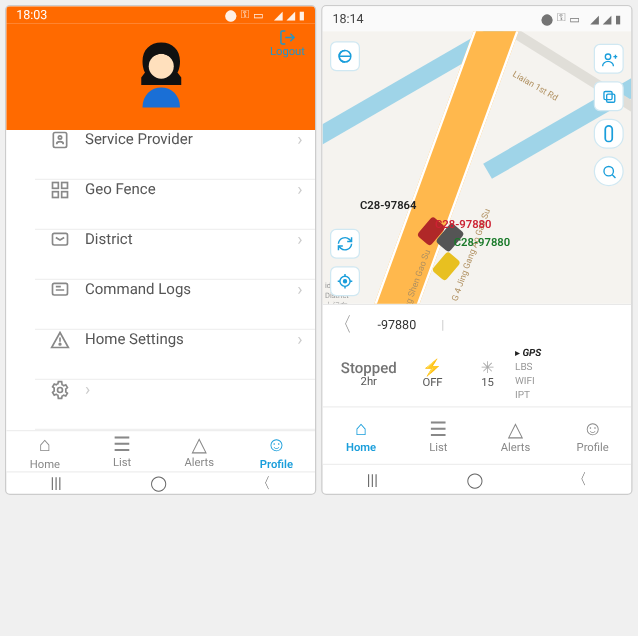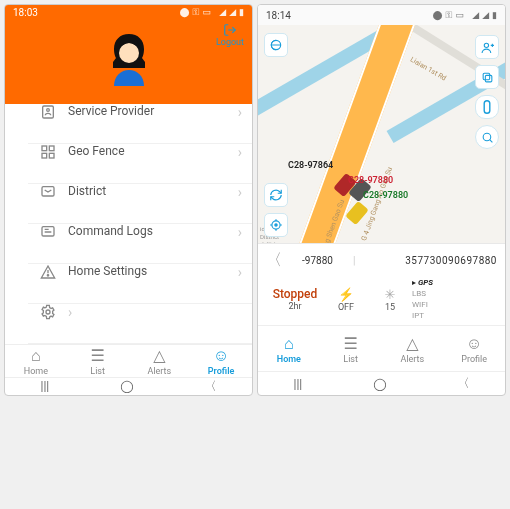--- a/index.html
+++ b/index.html
@@ -172,21 +172,21 @@
   }
   .info-row1 .chev-left { font-size: 16px; color: #999; cursor: pointer; }
   .info-row2 {
     display: flex; align-items: center;
     margin-top: 6px;
     font-size: 9px;
     color: #555;
   }
   .info-col { display: flex; flex-direction: column; align-items: center; padding: 0 6px; }
   .info-col.first { align-items: center; }
-  .stopped { color: #c2410c; font-size: 12px; font-weight: 500; }
+  .stopped { color: #737373; font-size: 12px; font-weight: 500; }
   .gps-list { font-size: 8px; line-height: 11px; color: #999; }
   .gps-list .active { color: #222; font-weight: 700; font-style: italic; }
   .vehicle-icon {
     position: absolute;
     width: 14px; height: 20px;
     border-radius: 3px;
   }
   .poi-block {
     position: absolute;
     font-size: 6px;
@@ -425,21 +425,20 @@
           <line x1="19" y1="12" x2="22" y2="12"></line>
         </svg>
     </div>
   </div>
 
   <div class="info-panel">
     <div class="info-row1">
       <span class="chev-left">〈</span>
       <span style="flex:0 0 55px;text-align:center">-97880</span>
       <span style="color:#ccc">|</span>
-      <span style="flex:1;text-align:right;font-size:10px;letter-spacing:.5px">357730090697880</span>
     </div>
     <div class="info-row2">
       <div class="info-col first" style="flex:0 0 58px">
         <span class="stopped">Stopped</span>
         <span>2hr</span>
       </div>
       <div class="info-col" style="flex:0 0 44px">
         <span style="font-size:13px;color:#aaa">⚡</span>
         <span>OFF</span>
       </div>

